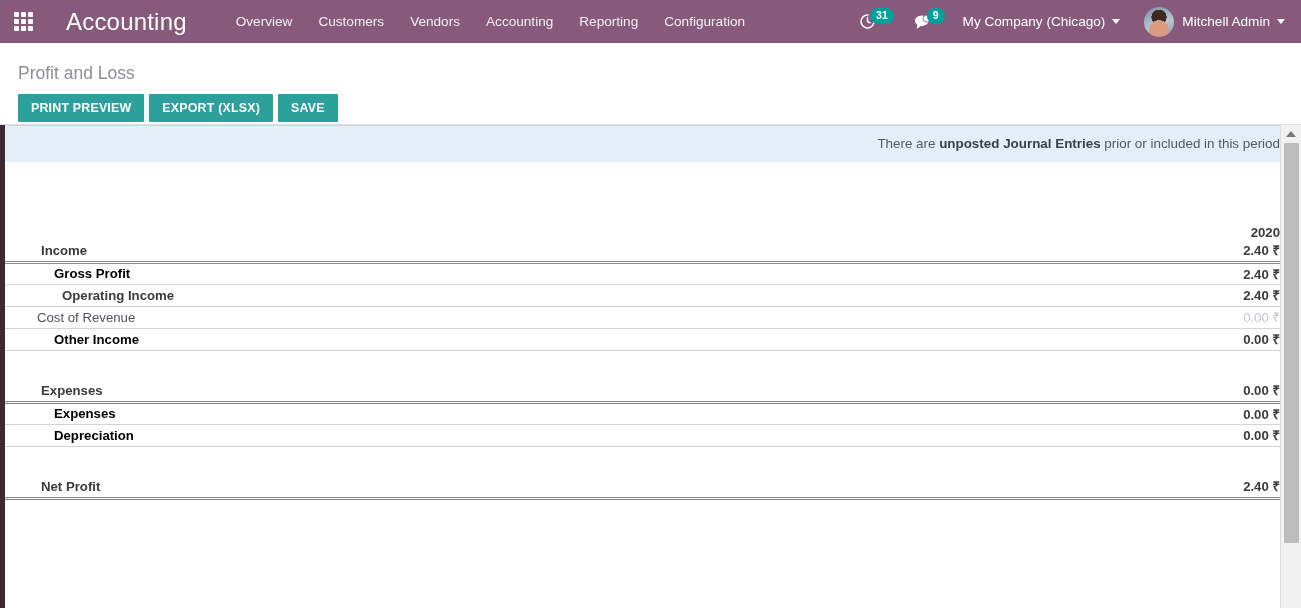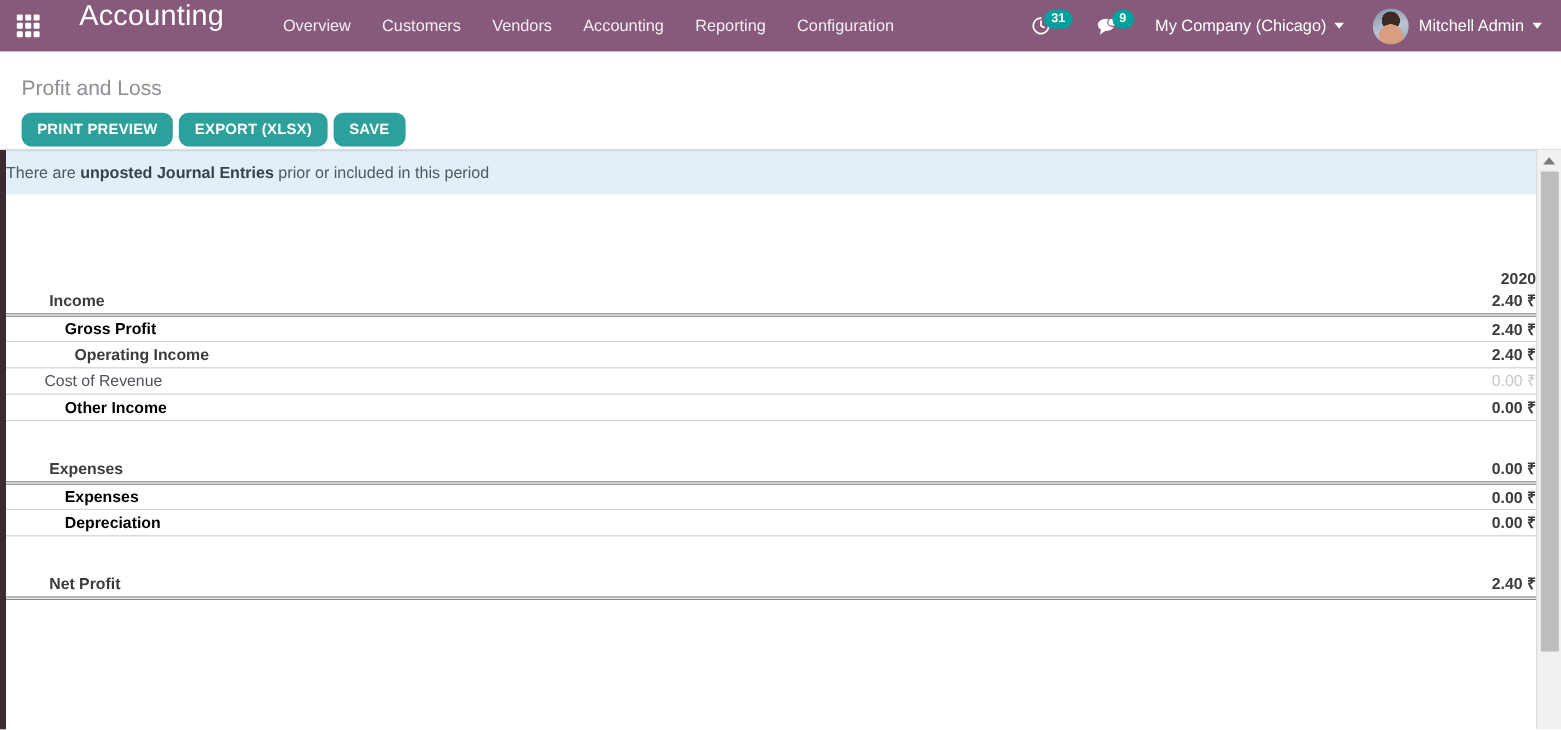--- a/index.html
+++ b/index.html
@@ -11,20 +11,21 @@
     font-family: "Liberation Sans", sans-serif;
     background: #ffffff;
     color: #4c4c4c;
   }
 
   
   #navbar {
     height: 43px;
     background: #875A7B;
     display: flex;
+    align-items: center;
     color: #ffffff;
     position: relative;
   }
   #apps-grid {
     width: 46px; height: 43px;
     display: flex; align-items: center; justify-content: center;
     cursor: pointer;
   }
   .grid-glyph {
     display: grid;
@@ -123,21 +124,21 @@
   .btn {
     background: #2CA09A;
     color: #ffffff;
     border: none;
     font-size: 12.4px;
     font-weight: bold;
     letter-spacing: .2px;
     padding: 7px 13px;
     cursor: pointer;
     font-family: "Liberation Sans", sans-serif;
-    border-radius: 8px;
+    border-radius: 1px;
   }
 
   #filters {
     position: absolute;
     left: 645px; top: 95px;
     display: flex; align-items: center;
     gap: 16px;
     font-size: 13.3px;
     color: #4f5a66;
     white-space: nowrap;
@@ -202,21 +203,21 @@
   #content-wrap {
     position: relative;
     height: calc(608px - 43px - 82px);
     background: #ffffff;
     border-left: 5px solid #3c2a33;
     overflow: hidden;
   }
   #banner {
     background: #e4eef6;
     color: #4a5a68;
-    text-align: left;
+    text-align: right;
     font-size: 13.4px;
     padding: 10px 0 11px 0;
     border-top: 1px solid #c9d8e4;
     border-bottom: 1px solid #ffffff;
     margin-right: 21px;
   }
   #banner b { font-weight: bold; color: #37424e; }
 
   
   #report-scroll {

